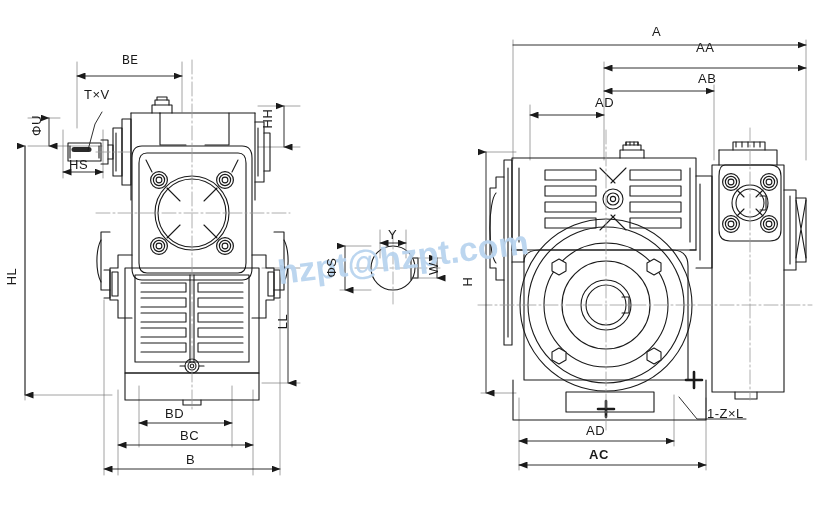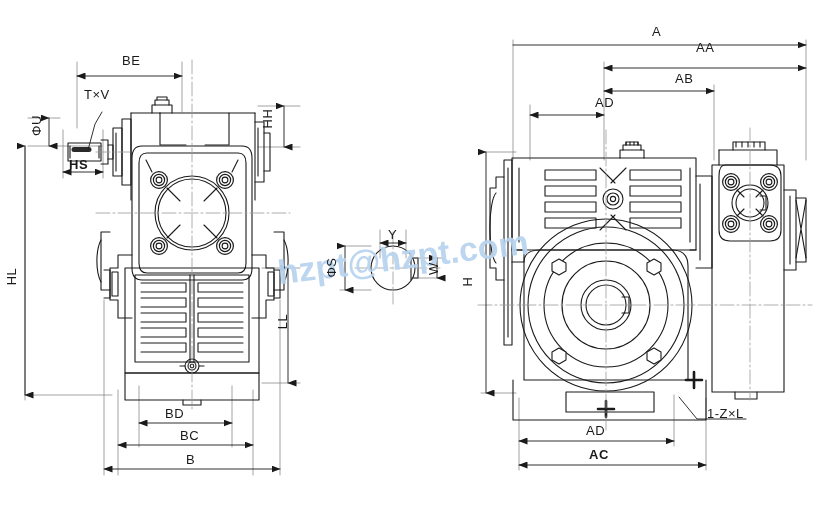--- a/index.html
+++ b/index.html
@@ -371,37 +371,37 @@
     <line x1="519" y1="465" x2="706" y2="465" marker-start="url(#arL)" marker-end="url(#ar)"></line>
 
     <polyline points="679,397 697,419 746,419" fill="none"></polyline>
   </g>
 
   </g>
 </svg>
 
 <div class="wm" style="left:277px;top:238px;">hzpt@hzpt.com</div>
 
-<div class="lbl" style="left:122px;top:54px;">BE</div>
+<div class="lbl" style="left:122px;top:54px;font-family:Liberation Mono, monospace;">BE</div>
 <div class="lbl" style="left:84px;top:88px;">T×V</div>
 <div class="lbl vert" style="left:26px;top:119px;transform:rotate(-90deg);">ΦU</div>
-<div class="lbl" style="left:69px;top:158px;font-weight:bold;">HS</div>
+<div class="lbl" style="left:69px;top:158px;">HS</div>
 <div class="lbl vert" style="left:258px;top:112px;transform:rotate(-90deg);">HH</div>
 <div class="lbl vert" style="left:3px;top:270px;transform:rotate(-90deg);">HL</div>
 <div class="lbl vert" style="left:275px;top:315px;transform:rotate(-90deg);">LL</div>
 <div class="lbl" style="left:165px;top:407px;">BD</div>
 <div class="lbl" style="left:180px;top:429px;">BC</div>
 <div class="lbl" style="left:186px;top:453px;">B</div>
 
 <div class="lbl" style="left:388px;top:228px;">Y</div>
 <div class="lbl vert" style="left:321px;top:261px;transform:rotate(-90deg);">ΦS</div>
 <div class="lbl vert" style="left:427px;top:262px;transform:rotate(-90deg);">W</div>
 
 <div class="lbl" style="left:652px;top:25px;">A</div>
 <div class="lbl" style="left:696px;top:41px;text-align:right;">AA</div>
-<div class="lbl" style="left:675px;top:72px;">AB</div>
+<div class="lbl" style="left:698px;top:72px;">AB</div>
 <div class="lbl" style="left:595px;top:96px;">AD</div>
 <div class="lbl vert" style="left:463px;top:275px;transform:rotate(-90deg);">H</div>
 <div class="lbl" style="left:586px;top:424px;">AD</div>
 <div class="lbl" style="left:589px;top:448px;font-weight:bold;">AC</div>
 <div class="lbl" style="left:707px;top:407px;">1-Z×L</div>
 
 </div>
 
 </body></html>

